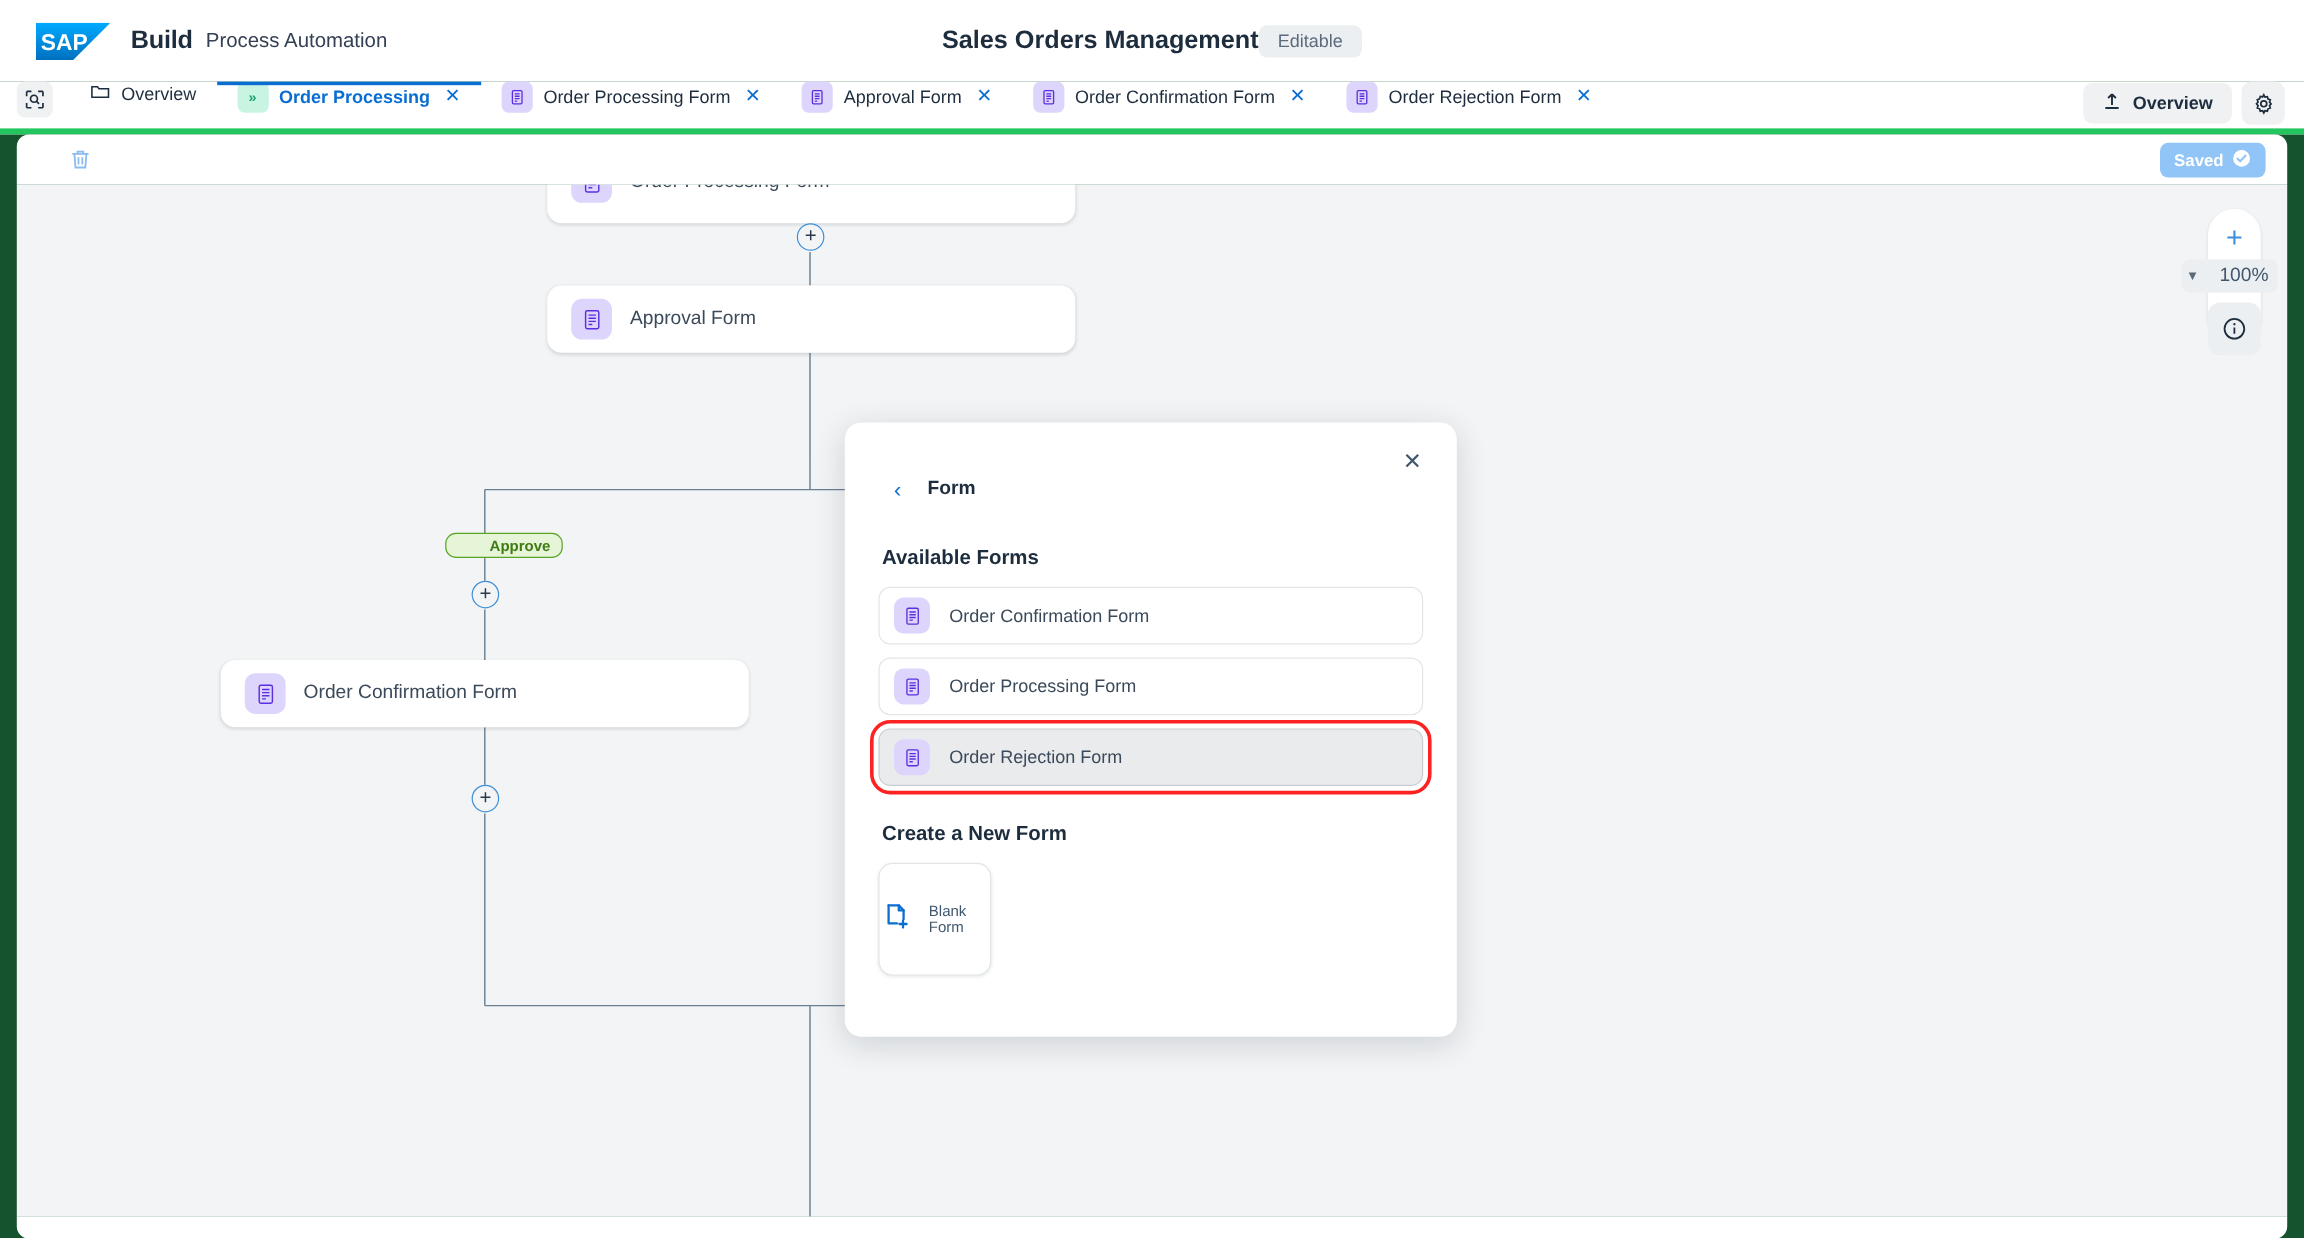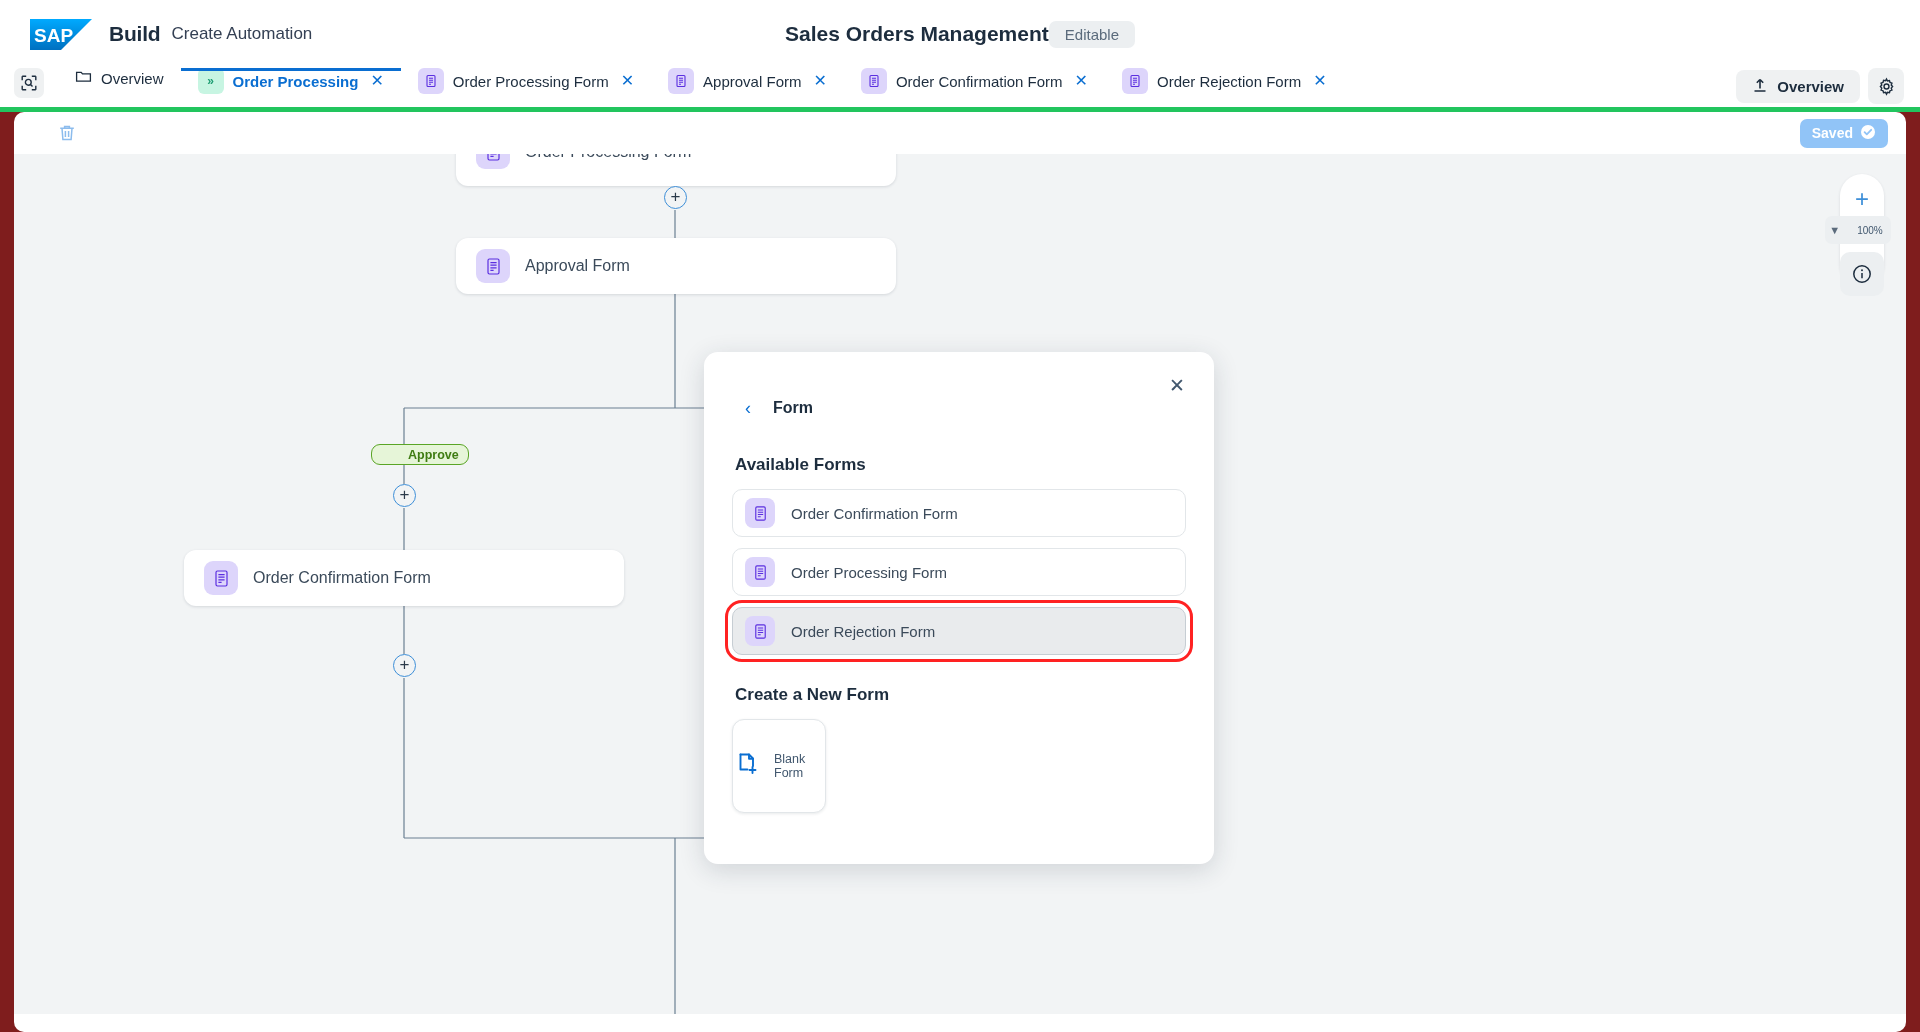--- a/index.html
+++ b/index.html
@@ -4,21 +4,21 @@
 <style>
   * { box-sizing: border-box; margin: 0; padding: 0; }
   html, body {
     width: 1920px; height: 1032px;
     font-family: "Liberation Sans", sans-serif;
     background: #eff1f2;
     overflow: hidden;
   }
 
   
-  .shell { width: 1920px; height: 1032px; position: relative; background:#7f1d1d; }
+  .shell { width: 1920px; height: 1032px; position: relative; background:#14532d; }
 
   .topbar {
     position: absolute; left: 0; top: 0; width: 1920px; height: 68px;
     background: #ffffff;
     display: flex; align-items: center;
   }
   .sap-logo {
     margin-left: 30px;
     width: 62px; height: 31px;
     position: relative;
@@ -173,21 +173,21 @@
     color: #3e8fd8; font-size: 24px; line-height: 1; cursor: pointer; font-weight: 300;
   }
   .zoom-level-wrap {
     display: flex; align-items: center; gap: 3px;
     background: #eceff1; border-radius: 7px;
     height: 28px; padding: 0 8px 0 4px;
     position: relative; left: -4px;
     cursor: pointer;
   }
   .zoom-caret { color: #5b6b7c; font-size: 11px; line-height: 1; }
-  .zoom-level { font-size: 10px; color: #41576e; margin-left: 14px; }
+  .zoom-level { font-size: 16px; color: #41576e; margin-left: 14px; }
   .info-btn {
     position: absolute; right: 22px; top: 98px;
     width: 44px; height: 44px; border-radius: 10px; background: #eceff1;
     display: flex; align-items: center; justify-content: center;
     cursor: pointer; color: #1d2d3e;
   }
 
   
   .panel {
     position: absolute; left: 704px; top: 352px; width: 510px; height: 512px;
@@ -252,21 +252,21 @@
           <linearGradient id="sapg" x1="0" y1="0" x2="0" y2="1">
             <stop offset="0" stop-color="#00aaff"></stop>
             <stop offset="1" stop-color="#0070c0"></stop>
           </linearGradient>
         </defs>
         <polygon points="0,0 62,0 31,31 0,31" fill="url(#sapg)"></polygon>
         <text x="4" y="23" font-family="Liberation Sans, sans-serif" font-size="19" font-weight="bold" fill="#ffffff">SAP</text>
       </svg>
     </div>
     <div class="brand-build">Build</div>
-    <div class="brand-sub">Create Automation</div>
+    <div class="brand-sub">Process Automation</div>
 
     <div class="title-center">
       <div class="doc-title">Sales Orders Management</div>
       <div class="badge-editable">Editable</div>
     </div>
 
   </div>
 
   <div class="tabbar">
     <div class="tab-left-icon">

